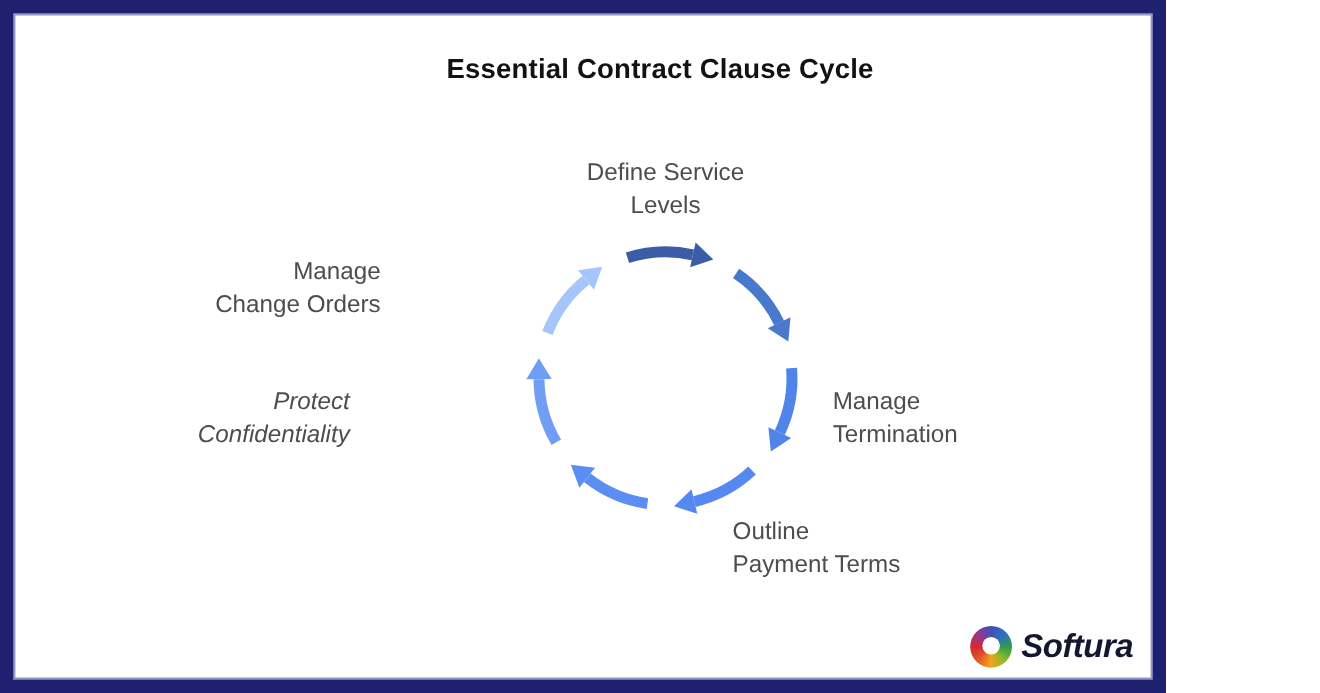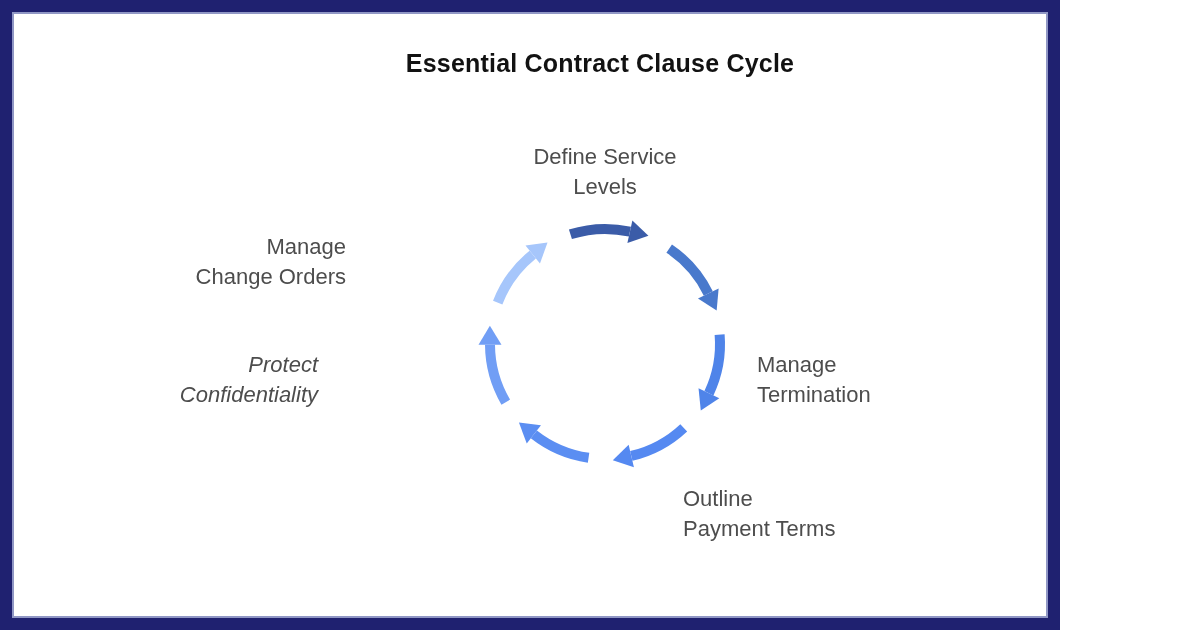--- a/index.html
+++ b/index.html
@@ -34,21 +34,21 @@
   .cycle-label {
     position: absolute;
     font-size: 22px;
     line-height: 30px;
     color: var(--label-color, #4d4d4d);
     white-space: pre-line;
   }
   .lbl-0 { left: 455px; top: 142px; width: 300px; text-align: center; }
   .lbl-1 { left: 727px; top: 232px; text-align: left; }
   .lbl-2 { left: 757px; top: 350px; text-align: left; }
-  .lbl-3 { left: 683px; top: 468px; text-align: left; margin-top: 16px; }
+  .lbl-3 { left: 666px; top: 468px; text-align: left; }
   .lbl-4 { right: 667px; top: 468px; text-align: right; }
   .lbl-5 { right: 742px; top: 350px; text-align: right; font-style: italic; }
   .lbl-6 { right: 714px; top: 232px; text-align: right; }
   .logo {
     position: absolute;
     right: 30px; bottom: 23px;
     display: flex;
     align-items: center;
     gap: 9px;
   }
@@ -104,14 +104,18 @@
 Levels</div>
   <div class="cycle-label lbl-2">Manage
 Termination</div>
   <div class="cycle-label lbl-3">Outline
 Payment Terms</div>
   <div class="cycle-label lbl-5">Protect
 Confidentiality</div>
   <div class="cycle-label lbl-6">Manage
 Change Orders</div>
 
+  <div class="logo">
+    <div class="logo-swirl"></div>
+    <span class="logo-text">Softura</span>
+  </div>
 
 </div>
 
 </body></html>

